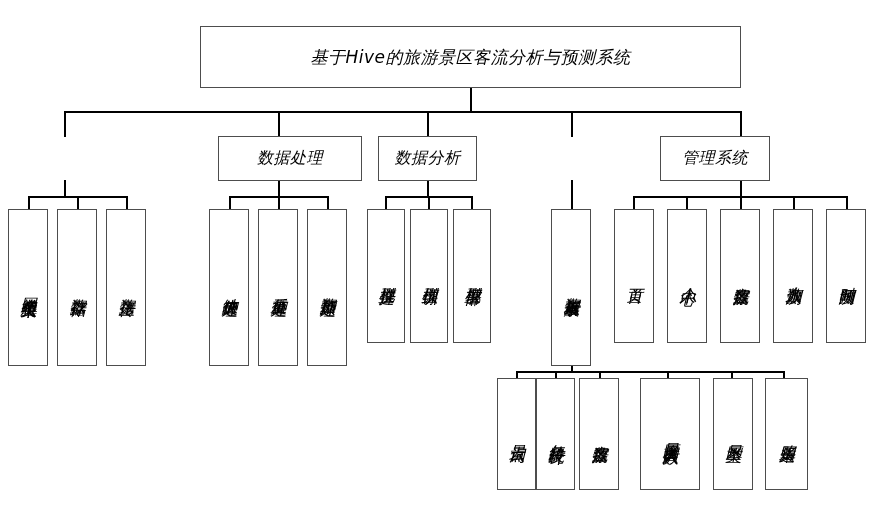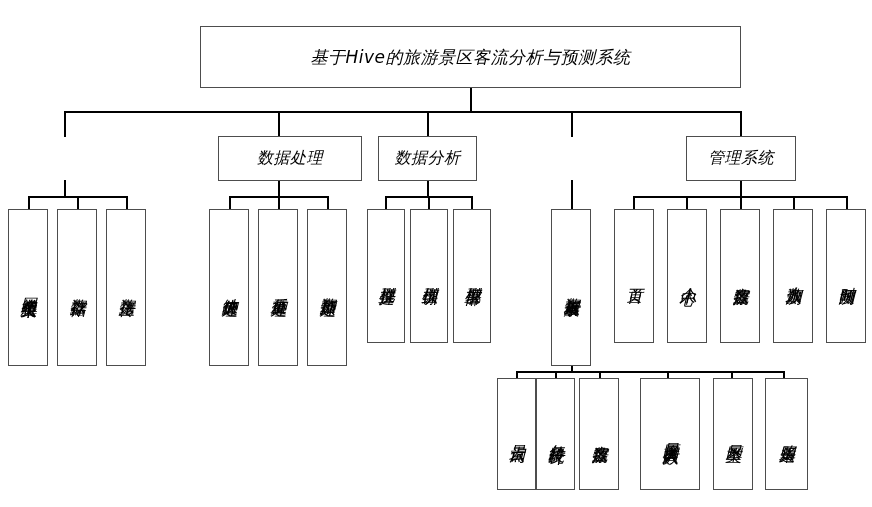--- a/index.html
+++ b/index.html
@@ -105,21 +105,21 @@
   <div class="node h-node root" style="left:200px;top:26px;width:541px;height:62px;">
     <span class="lbl">基于Hive的旅游景区客流分析与预测系统</span>
   </div>
 
   <div class="node h-node lvl2" style="left:218px;top:136px;width:144px;height:45px;">
     <span class="lbl">数据处理</span>
   </div>
   <div class="node h-node lvl2" style="left:378px;top:136px;width:99px;height:45px;">
     <span class="lbl">数据分析</span>
   </div>
-  <div class="node h-node lvl2" style="left:686px;top:136px;width:110px;height:45px;">
+  <div class="node h-node lvl2" style="left:660px;top:136px;width:110px;height:45px;">
     <span class="lbl">管理系统</span>
   </div>
 
   <div class="node v-node leaf" style="left:8px;top:209px;width:40px;height:157px;">
     <span class="lbl">网络爬虫采集</span>
   </div>
   <div class="node v-node leaf" style="left:57px;top:209px;width:40px;height:157px;">
     <span class="lbl">数据存储</span>
   </div>
   <div class="node v-node leaf" style="left:106px;top:209px;width:40px;height:157px;">

